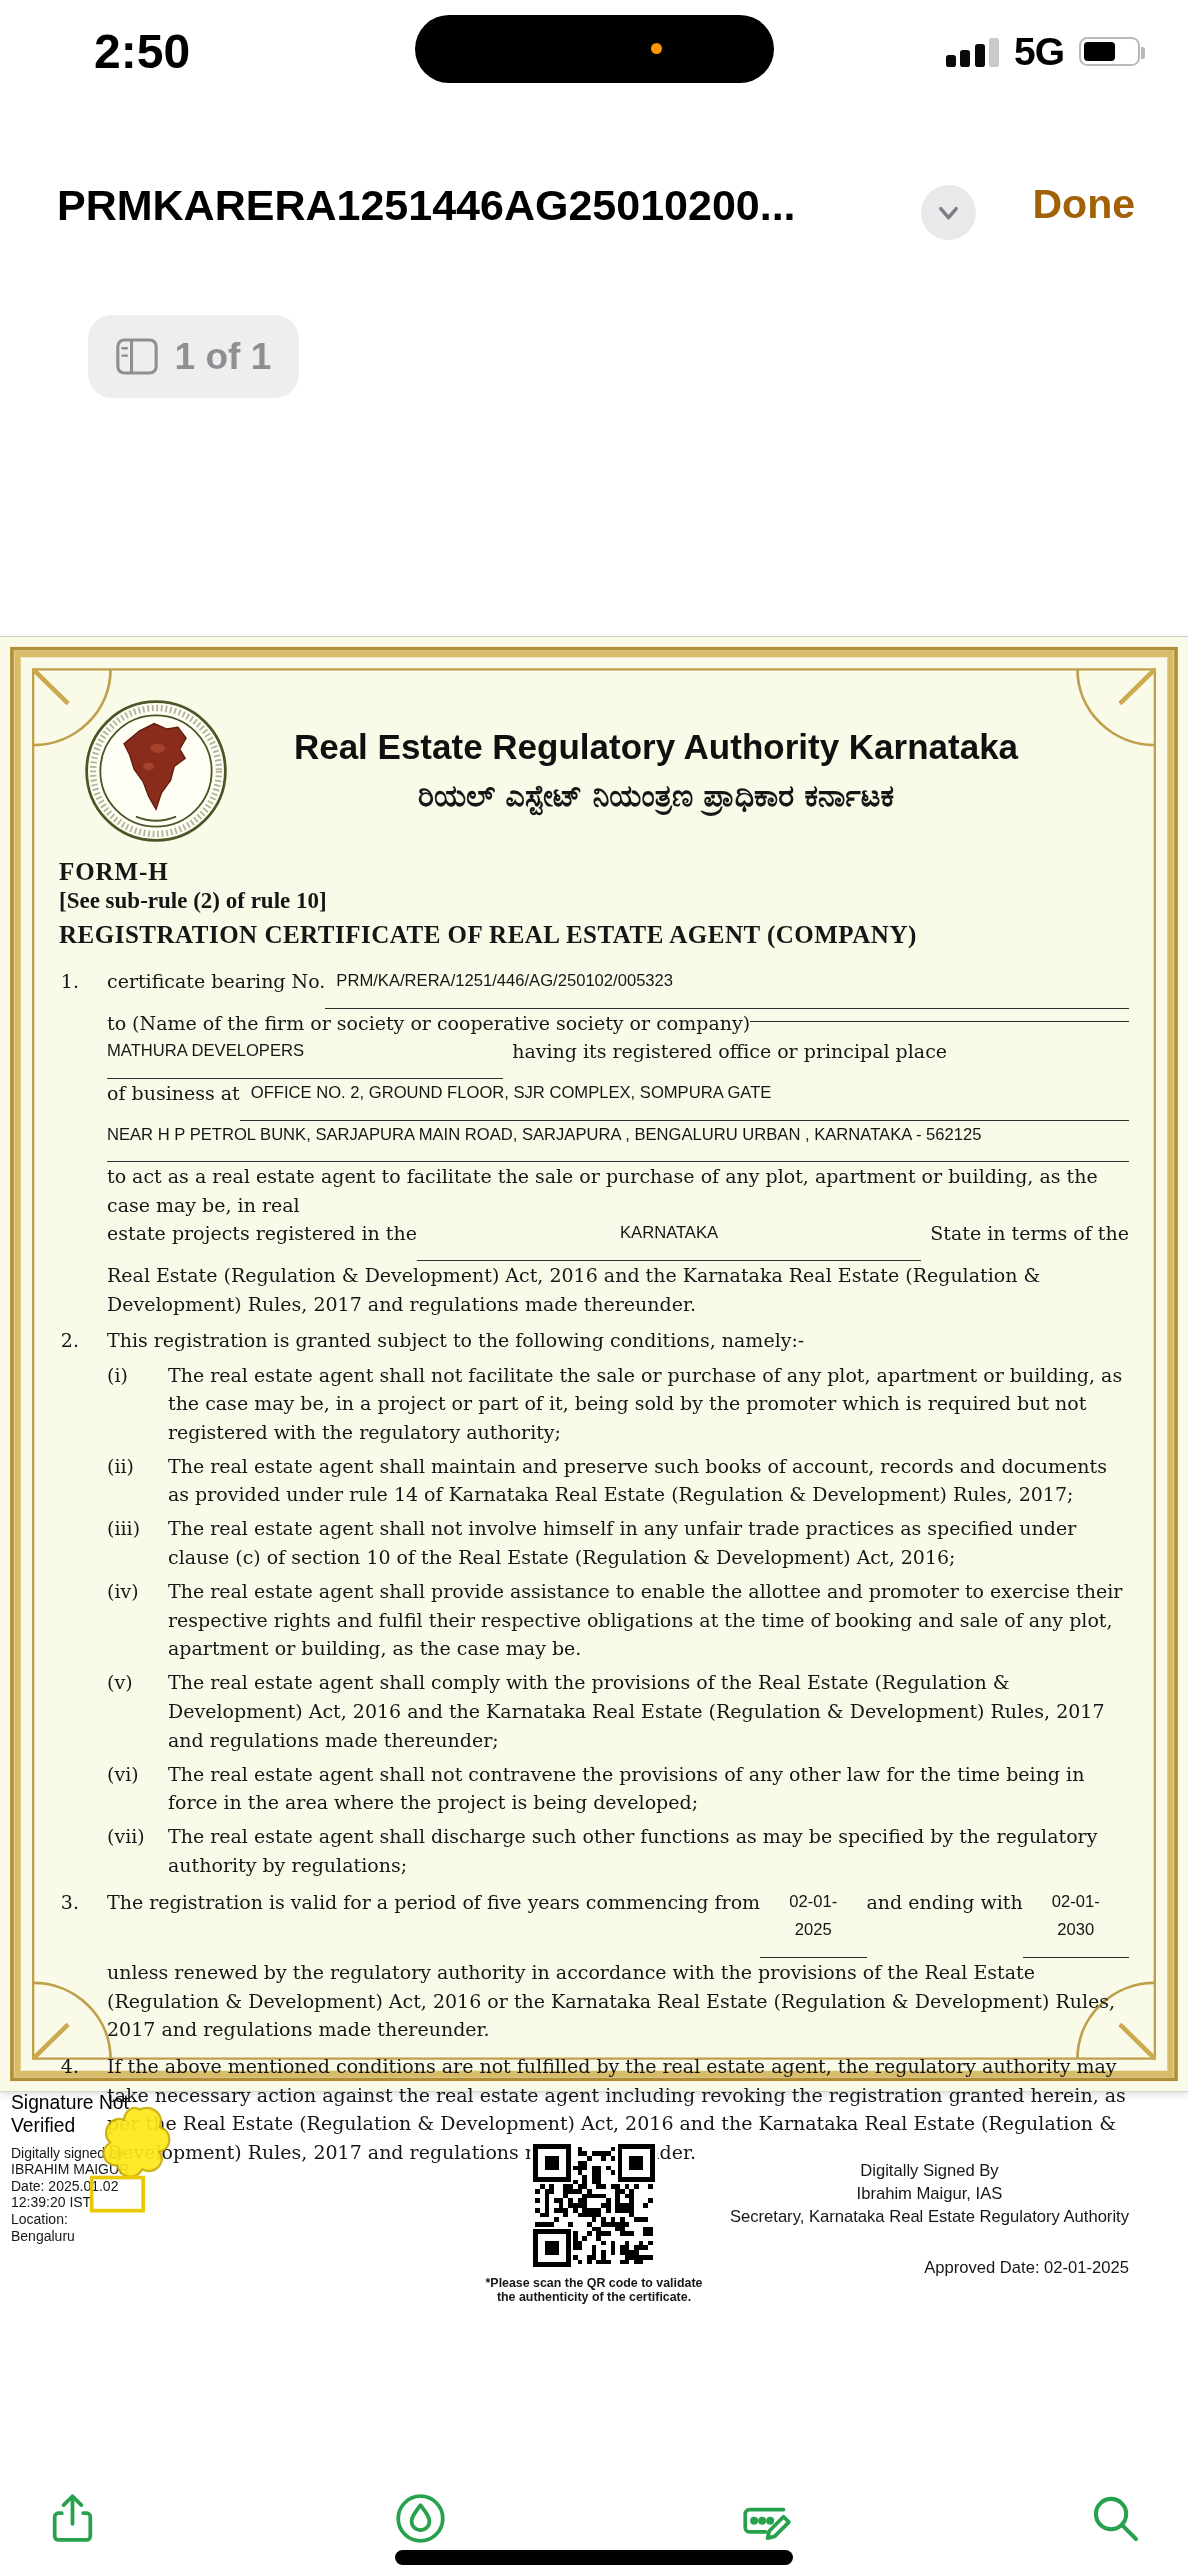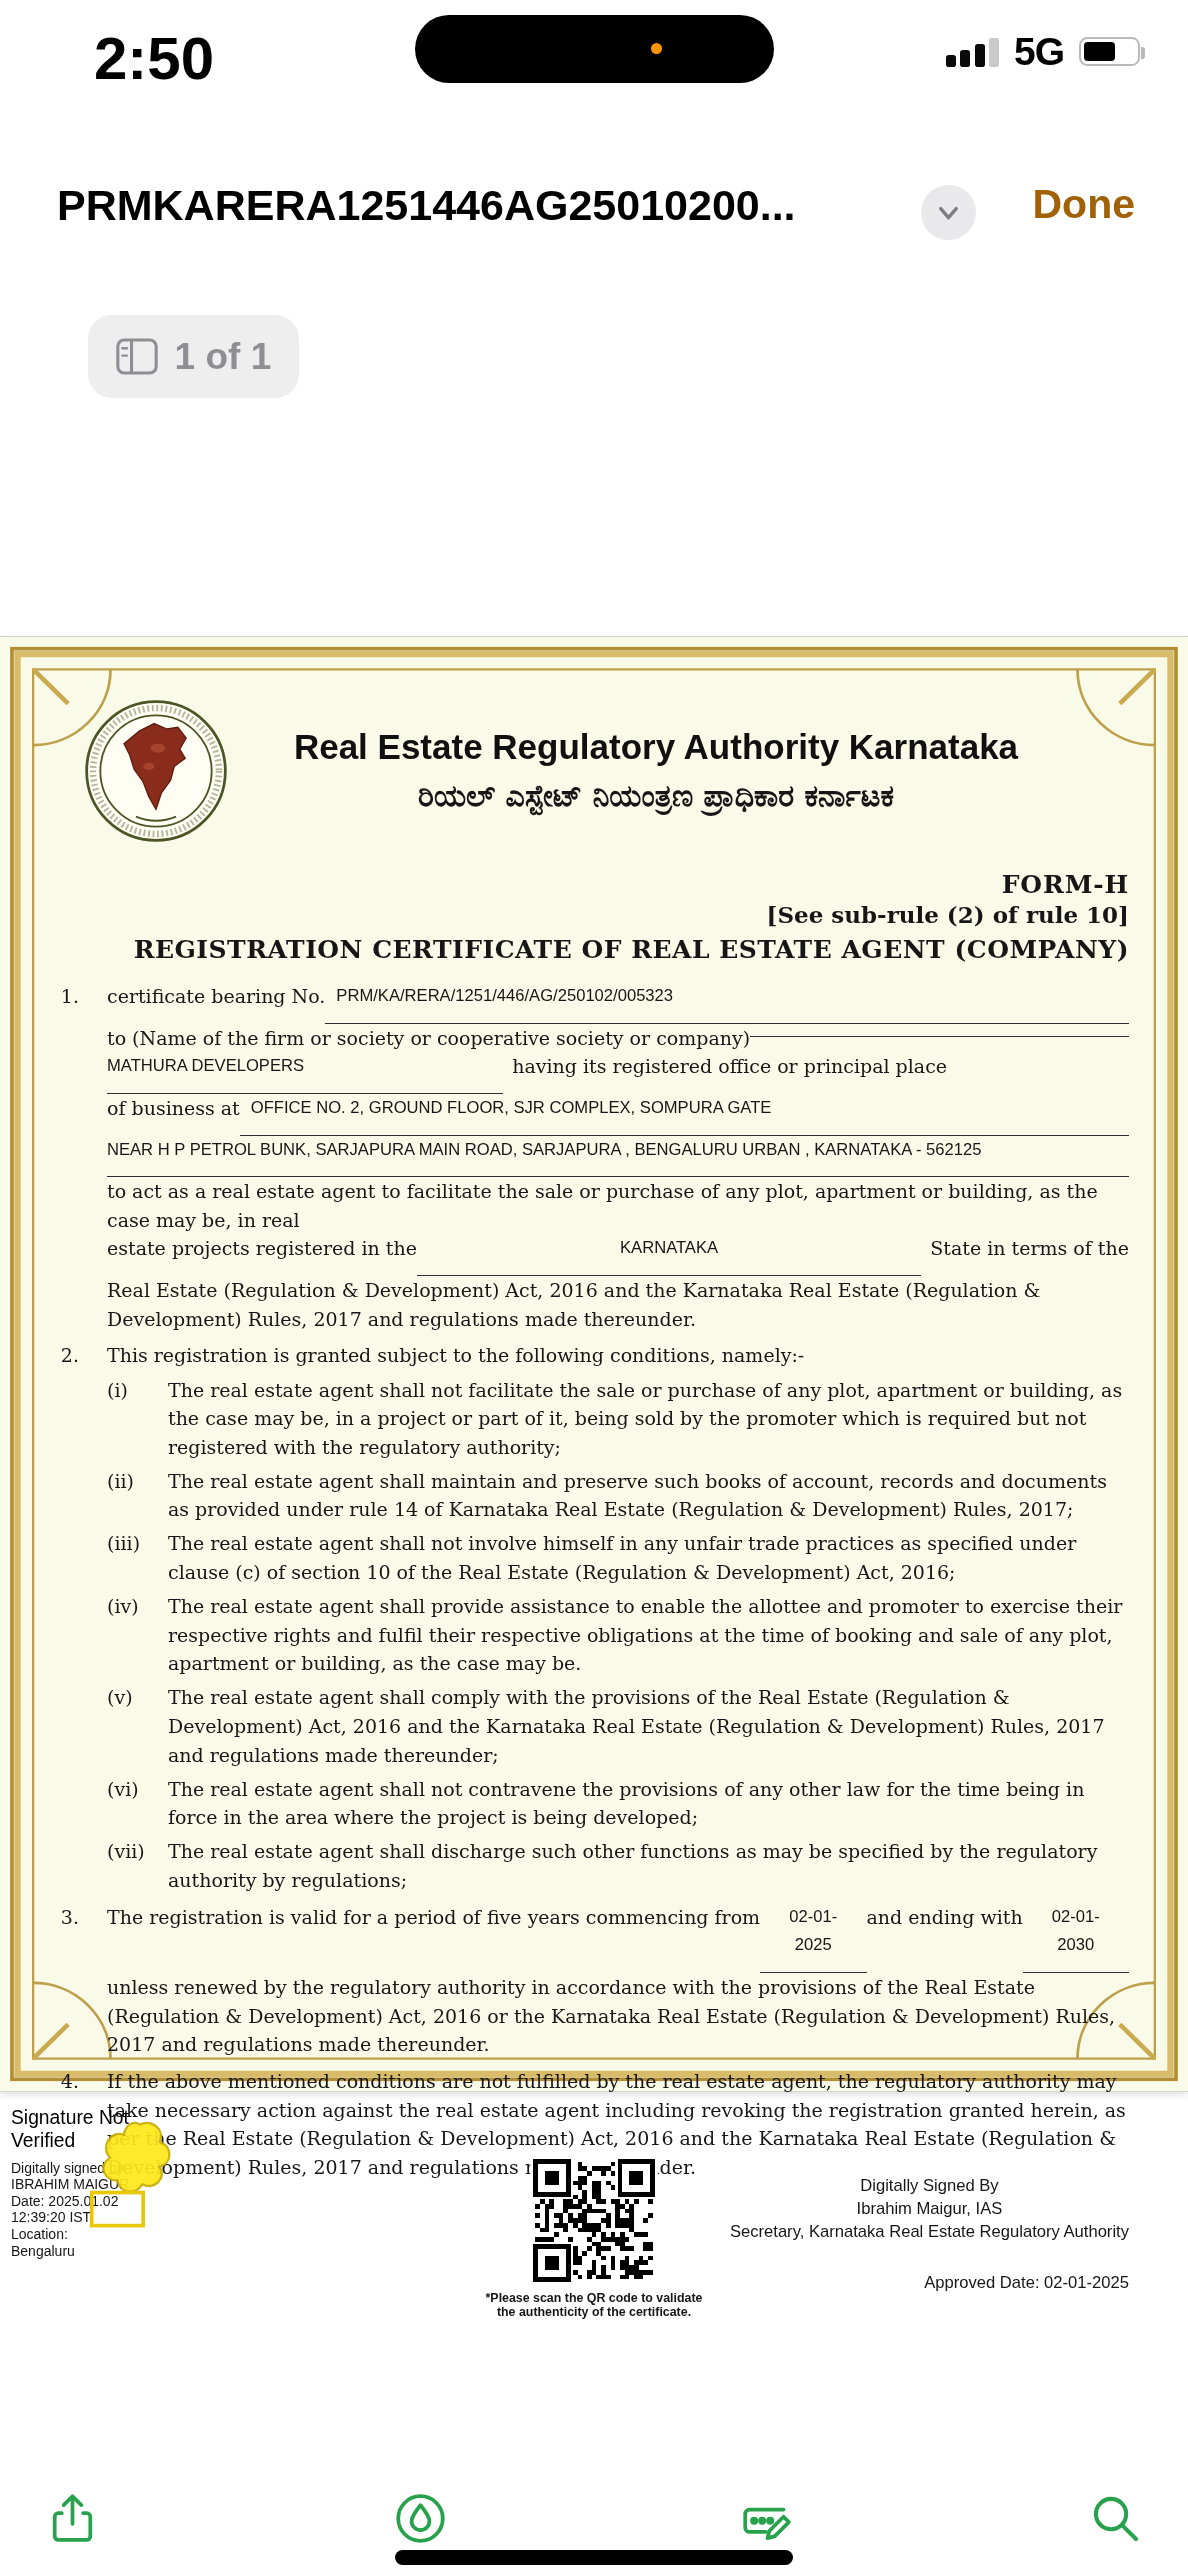--- a/index.html
+++ b/index.html
@@ -6,21 +6,21 @@
   html,body { width:1188px; height:2576px; }
   body {
     position: relative;
     background: #ffffff;
     font-family: "Liberation Sans", sans-serif;
     color:#000;
     overflow: hidden;
   }
   
   .status-bar { position:absolute; top:0; left:0; right:0; height:101px; }
-  .sb-time { position:absolute; left:94px; top:24px; font-size:60px; font-weight:700; }
+  .sb-time { position:absolute; left:94px; top:24px; font-size:48px; font-weight:700; }
   .island { position:absolute; left:415px; top:14.7px; width:359px; height:68px; background:#000; border-radius:35px; }
   .island .rec-dot { position:absolute; left:236px; top:28.6px; width:11px; height:11px; border-radius:50%; background:#ff9500; }
   .sb-right { position:absolute; right:48px; top:29.5px; display:flex; align-items:center; gap:14.7px; }
   .bars { display:flex; align-items:flex-end; gap:4.6px; height:31px; }
   .bars i { display:block; width:10px; border-radius:2.8px; background:#0a0a0a; }
   .bars i:nth-child(1){height:12px}
   .bars i:nth-child(2){height:17.5px}
   .bars i:nth-child(3){height:23px}
   .bars i:nth-child(4){height:29.5px; background:#c9c9cd;}
   .fiveg { font-size:39px; font-weight:700; letter-spacing:-0.9px; }
@@ -41,21 +41,21 @@
   .doc { position:absolute; top:636px; left:0; width:1188px; height:1456px; background:#fafae9;
          border-top:0.9px solid #cfcfcc; border-bottom:0.9px solid #d6d6d2; box-shadow:0 2.8px 7.4px rgba(0,0,0,.15); }
   .frame { position:absolute; inset:0; width:100%; height:100%; }
   .cert-content { position:absolute; left:59px; right:59px; top:44px; bottom:37px;
                   font-family:"DejaVu Serif","Liberation Serif",serif; color:#161616; }
   .cert-header { display:flex; align-items:center; margin-top:16.6px; }
   .logo { width:146px; height:146px; margin-left:24px; flex:none; }
   .titles { flex:1; text-align:center; padding-right:46px; }
   .title-en { font-family:"Liberation Sans",sans-serif; font-size:35px; font-weight:700; color:#101010; }
   .title-kn { font-size:30px; margin-top:11px; font-weight:700; }
-  .form-block { text-align:right; margin-top:26px; font-weight:700; }
+  .form-block { text-align:left; margin-top:14px; font-weight:700;font-family:Liberation Serif, serif; }
   .form-h { font-size:25px; letter-spacing:0.9px; }
   .form-sub { font-size:23px; margin-top:2.8px; }
   .form-heading { font-size:25px; margin-top:6.4px; letter-spacing:0.5px; }
   .body-text { margin-top:18.4px; font-size:19px; line-height:28.6px; }
   .clause { display:flex; margin-top:8.3px; }
   .cnum { width:48px; flex:none; padding-left:1.8px; }
   .cbody { flex:1; }
   .fline { display:flex; align-items:flex-start; }
   .fline .lbl { white-space:nowrap; }
   .fill { font-family:"Liberation Sans",sans-serif; font-size:16.6px; border-bottom:1.8px solid #2e2e2e;

